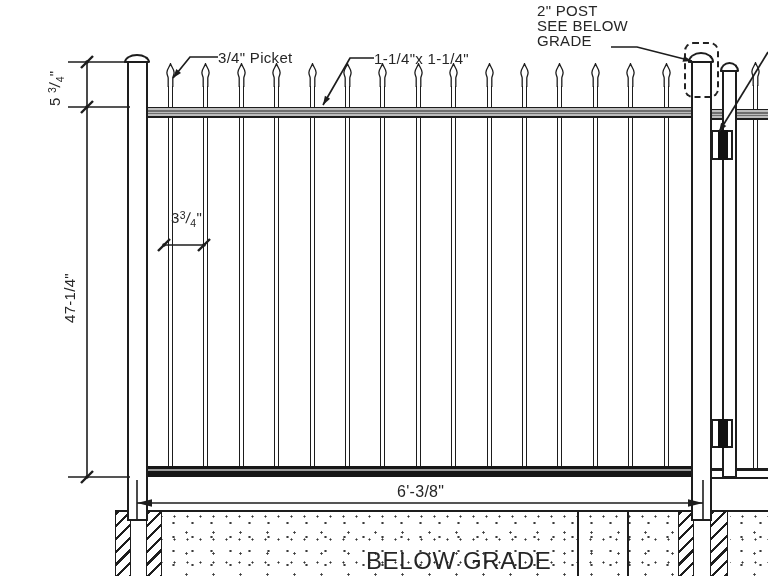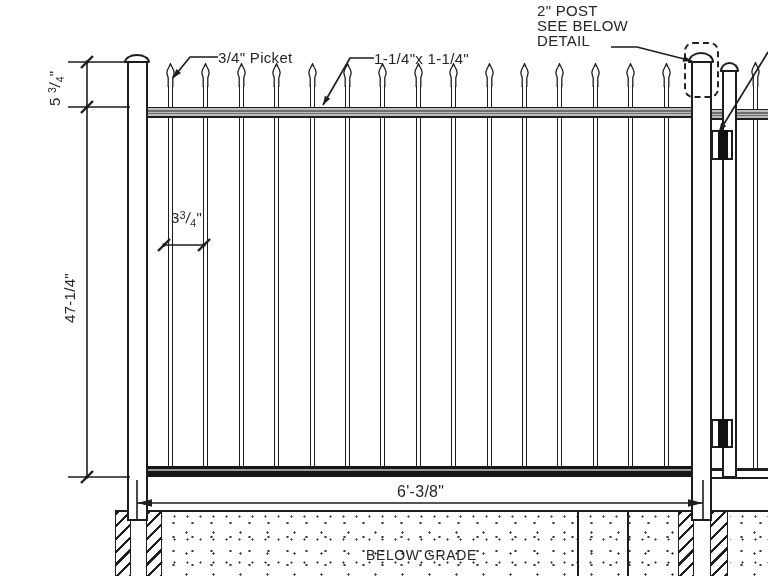--- a/index.html
+++ b/index.html
@@ -65,21 +65,21 @@
 
   
   .lbl { position:absolute; font-size:15px; letter-spacing:0.3px; white-space:nowrap; z-index:7; color:#262626; }
   .lbl-post { line-height:15.2px; }
   .rot90 { transform-origin: 0 0; transform: rotate(-90deg); }
   .fr-n { font-size:10.5px; position:relative; top:-4.5px; }
   .fr-d { font-size:10.5px; position:relative; top:3.5px; }
   .fr-s { display:inline-block; transform:skewX(-8deg); }
   .dim-mid { font-size:15px; }
   .dim-bottom { font-size:16px; }
-  .below-grade { font-size:14px; letter-spacing:0.6px; }
+  .below-grade { font-size:24px; letter-spacing:0.6px; }
 </style>
 </head>
 <body>
 
 <div class="canvas">
 
   <div id="pickets">
       <div class="picket" style="left: 165px; top: 63px; height: 403px;">
         <svg width="11" height="24" viewBox="0 0 11 24">
           <path d="M5.5 0.8 C6.3 3.6 9.1 6 9.1 9.6 C9.1 12.4 7.8 13.4 7.8 15.2 L7.8 24 L3.2 24 L3.2 15.2 C3.2 13.4 1.9 12.4 1.9 9.6 C1.9 6 4.7 3.6 5.5 0.8 Z" fill="#fff" stroke="#1d1d1d" stroke-width="1.3"></path>
@@ -246,21 +246,21 @@
       <polygon points="692,61 682.5,61.7 684.1,55.9"></polygon>
       <polygon points="719,132 721.1,122.7 726.3,125.9"></polygon>
     </g>
   </svg>
 
   <div class="lbl" style="left:218px; top:49px;">3/4" Picket</div>
   <div class="lbl" style="left:374px; top:50px;">1-1/4"x 1-1/4"</div>
   <div class="lbl lbl-post" style="left:537px; top:3px;">
     <div>2" POST</div>
     <div>SEE BELOW</div>
-    <div>DETAIL</div>
+    <div>GRADE</div>
   </div>
 
   <div class="lbl rot90" style="left:46px; top:106px;">
     <span>5</span>&nbsp;<span class="fr-n">3</span><span class="fr-s">/</span><span class="fr-d">4</span><span>"</span>
   </div>
 
   <div class="lbl rot90" style="left:61px; top:323px;">47-1/4"</div>
 
   <div class="lbl dim-mid" style="left:171px; top:209px;">
     <span>3</span><span class="fr-n">3</span><span class="fr-s">/</span><span class="fr-d">4</span><span>"</span>

